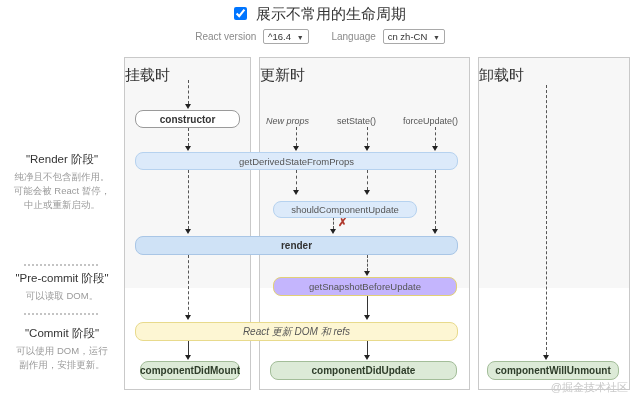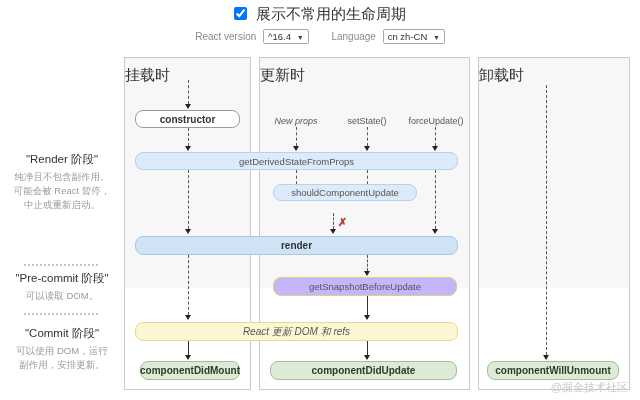--- a/index.html
+++ b/index.html
@@ -38,21 +38,21 @@
   .lbox { position:absolute; border-radius:8px; text-align:center; font-size:10px;
           color:#555; border:1px solid; display:flex; align-items:center; justify-content:center; }
   .b-white  { background:#ffffff; border-color:#9a9a9a; color:#333; font-weight:bold; }
   .b-blue-l { background:#dceafa; border-color:#b6d2ef; }
   .b-blue   { background:#cfe2f6; border-color:#a9c6e6; color:#333; font-weight:bold; }
   .b-yel-l  { background:#c4b5fd; border-color:#e2d077; }
   .b-yel    { background:#fdf6d3; border-color:#e8da8c; font-style:italic; }
   .b-green  { background:#dcead7; border-color:#a3bd99; color:#2e3d2a; font-weight:bold; }
 
   
-  .trigger { position:absolute; font-size:9px; color:#555; text-align:center; }
+  .trigger { position:absolute; font-size:9px; color:#555; text-align:left; }
   .trigger.it { font-style:italic; }
 
   
   .vline { position:absolute; width:0; border-left:1px dashed #555; }
   .vline.solid { border-left:1px solid #333; }
   .ahead { position:absolute; width:0; height:0;
            border-left:3px solid transparent; border-right:3px solid transparent;
            border-top:5px solid #222; }
   .false-x { position:absolute; color:#b03a2e; font-size:11px; font-weight:bold; }
 
@@ -155,21 +155,21 @@
   <div class="vline solid" style="left:367px;top:296px;height:19px;"></div>
   <div class="ahead" style="left:364px;top:315px;"></div>
   <div class="vline solid" style="left:367px;top:341px;height:14px;"></div>
   <div class="ahead" style="left:364px;top:355px;"></div>
 
   <div class="vline" style="left:546px;top:85px;height:270px;"></div>
   <div class="ahead" style="left:543px;top:355px;"></div>
 
   <div class="lbox b-white" style="left:135px;top:110px;width:105px;height:18px;">constructor</div>
   <div class="lbox b-blue-l" style="left:135px;top:152px;width:323px;height:18px;font-size:9.5px;">getDerivedStateFromProps</div>
-  <div class="lbox b-blue-l" style="left:273px;top:184px;width:144px;height:17px;font-size:9.5px;">shouldComponentUpdate</div>
+  <div class="lbox b-blue-l" style="left:273px;top:201px;width:144px;height:17px;font-size:9.5px;">shouldComponentUpdate</div>
   <div class="lbox b-blue" style="left:135px;top:236px;width:323px;height:19px;">render</div>
   <div class="lbox b-yel-l" style="left:273px;top:277px;width:184px;height:19px;font-size:9.5px;">getSnapshotBeforeUpdate</div>
   <div class="lbox b-yel" style="left:135px;top:322px;width:323px;height:19px;">React 更新 DOM 和 refs</div>
   <div class="lbox b-green" style="left:270px;top:361px;width:187px;height:19px;">componentDidUpdate</div>
   <div class="lbox b-green" style="left:140px;top:361px;width:100px;height:19px;">componentDidMount</div>
   <div class="lbox b-green" style="left:487px;top:361px;width:132px;height:19px;">componentWillUnmount</div>
 
   <div class="watermark">@掘金技术社区</div>
 
 </div>

